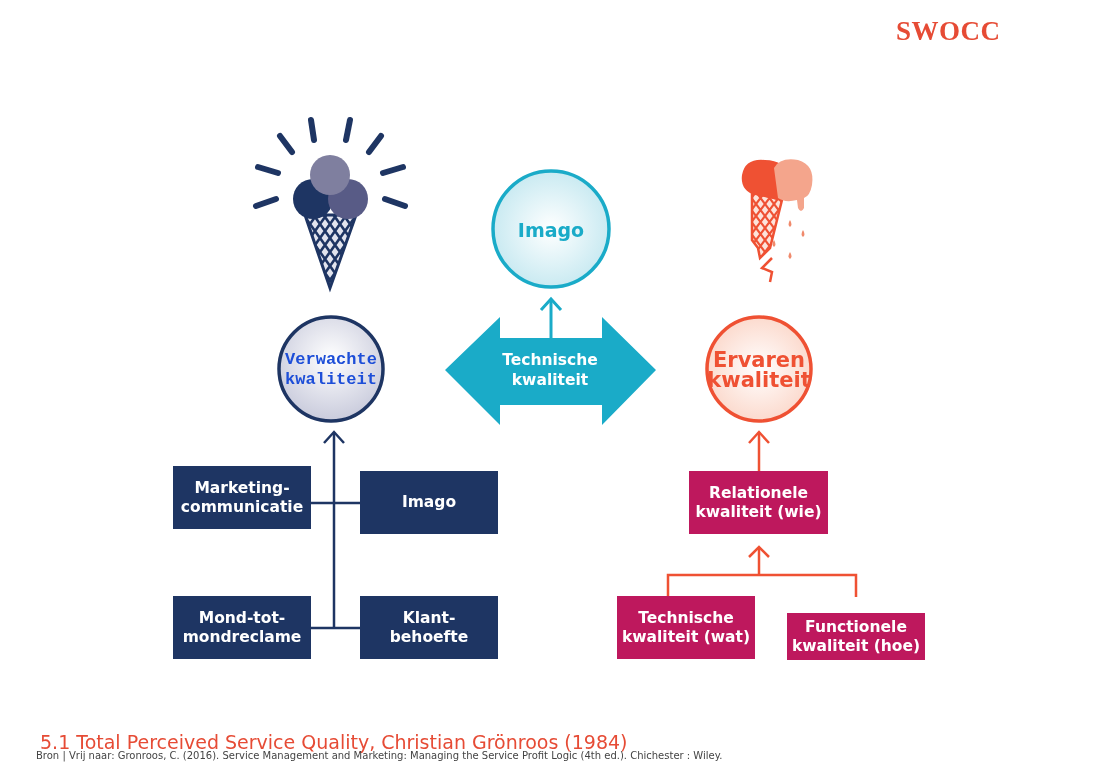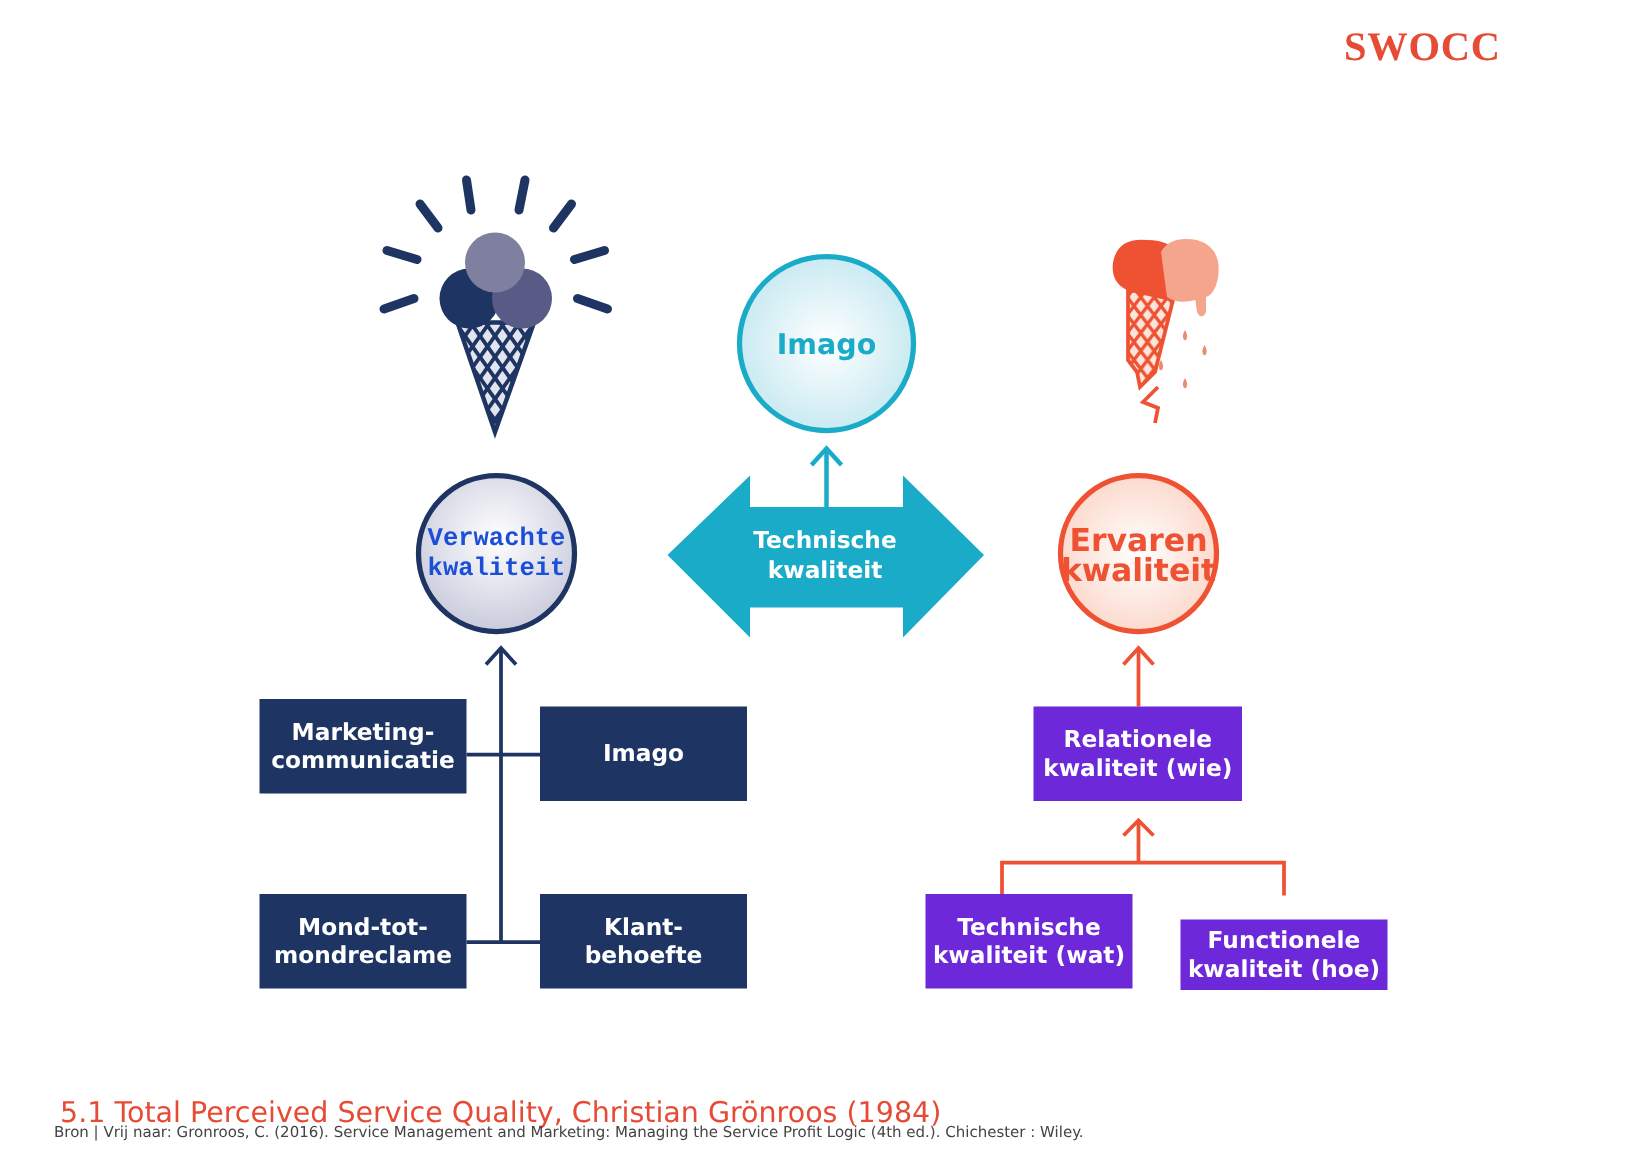--- a/index.html
+++ b/index.html
@@ -2,21 +2,21 @@
 <html><head>
 <meta charset="utf-8">
 <style>
   html, body { margin:0; padding:0; background:#ffffff; }
   body { width:1100px; height:780px; position:relative; overflow:hidden; font-family:"DejaVu Sans", sans-serif; }
   .abs { position:absolute; }
   .logo { left:896px; top:16px; font-family:"Liberation Serif", serif; font-weight:bold; font-size:27px; color:#e64b35; letter-spacing:0.5px; }
   svg.canvas { position:absolute; left:0; top:0; }
   .box { position:absolute; display:flex; align-items:center; justify-content:center; text-align:center; color:#ffffff; font-weight:bold; font-size:15.5px; line-height:19px; }
   .box.navy { background:#1e3563; }
-  .box.red { background:#6d28d9;justify-content:center; }
+  .box.red { background:#be185d;justify-content:center; }
   .circle-label { position:absolute; display:flex; align-items:center; justify-content:center; text-align:center; font-weight:bold; line-height:20px; }
   .caption { left:40px; top:731px; color:#e64b35; font-size:19px; }
   .source { left:36px; top:750px; color:#444444; font-size:10px; }
 </style>
 </head>
 <body>
 
 <div class="abs logo">SWOCC</div>
 
 <svg class="canvas" width="1100" height="780" viewBox="0 0 1100 780">

